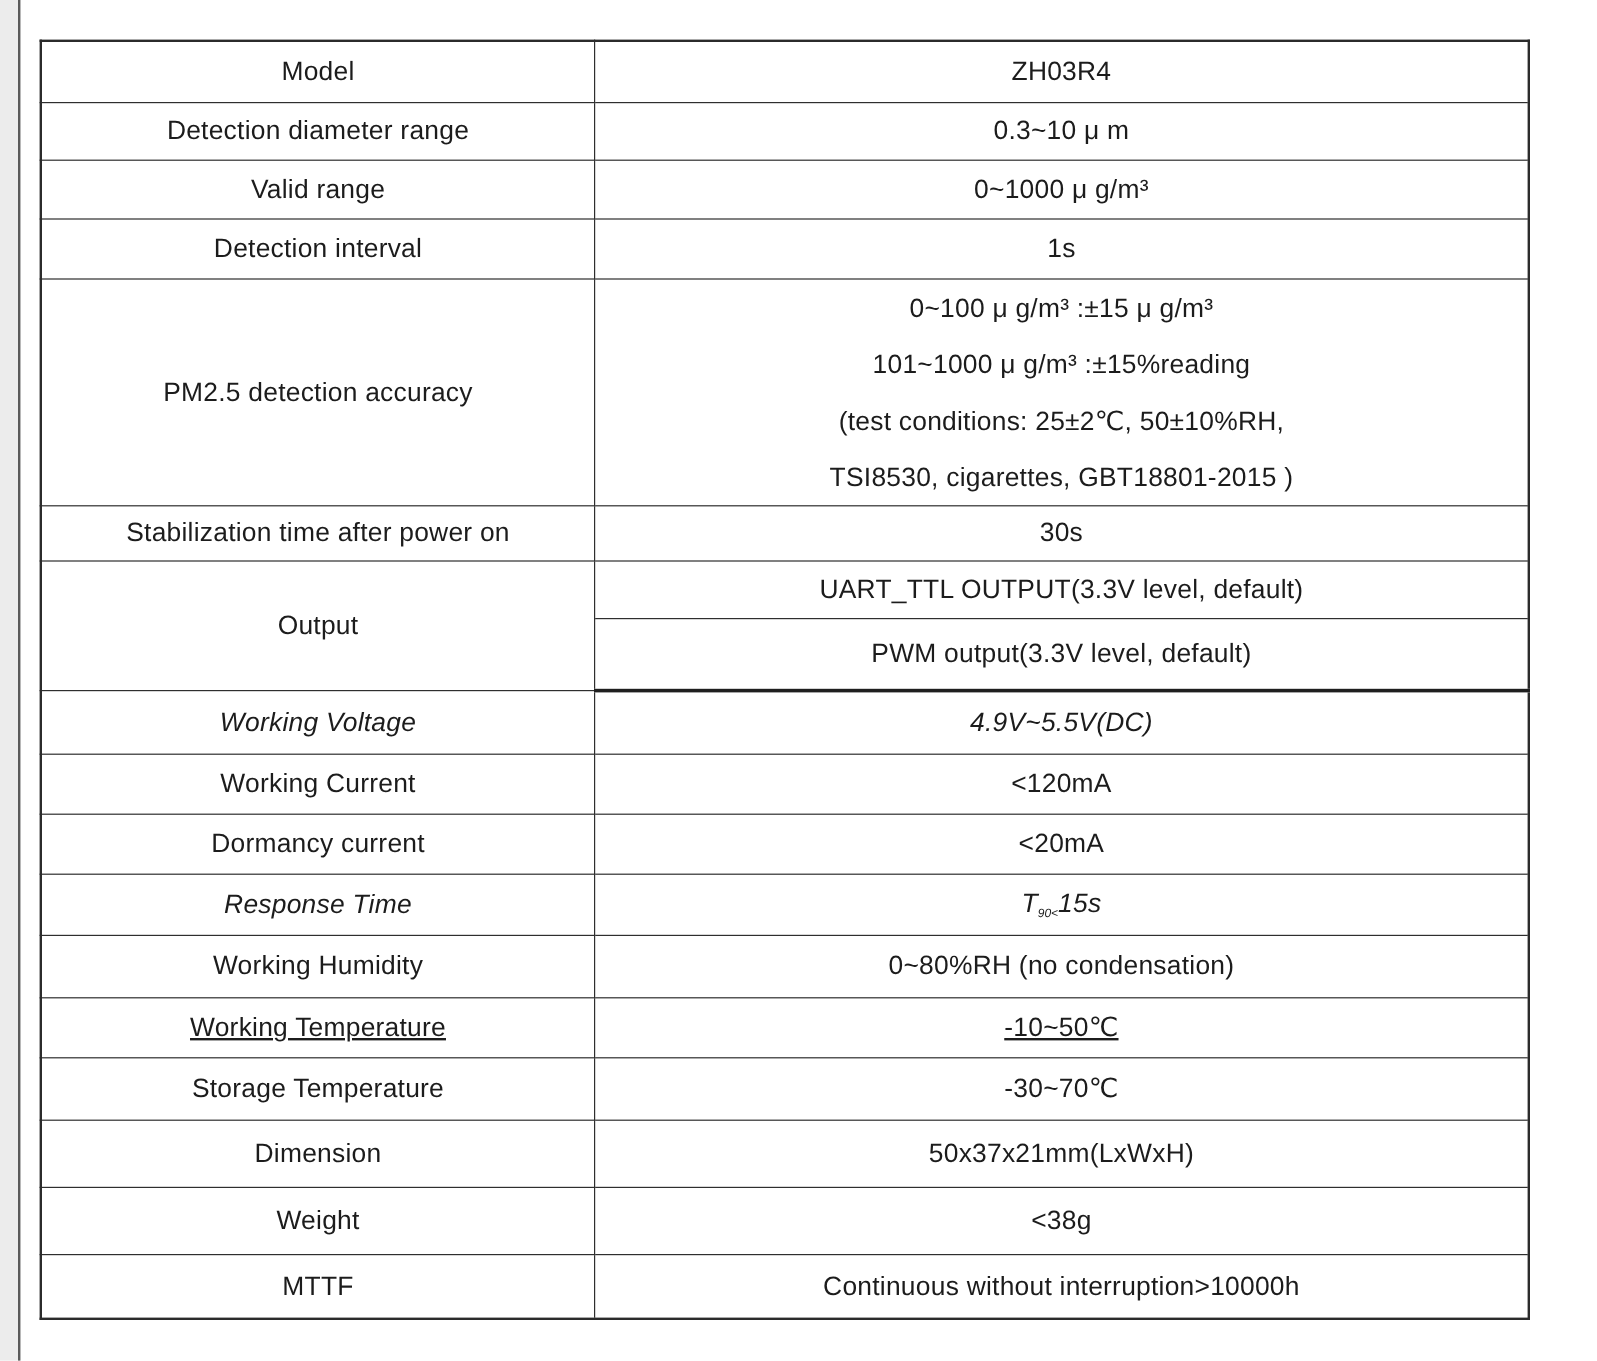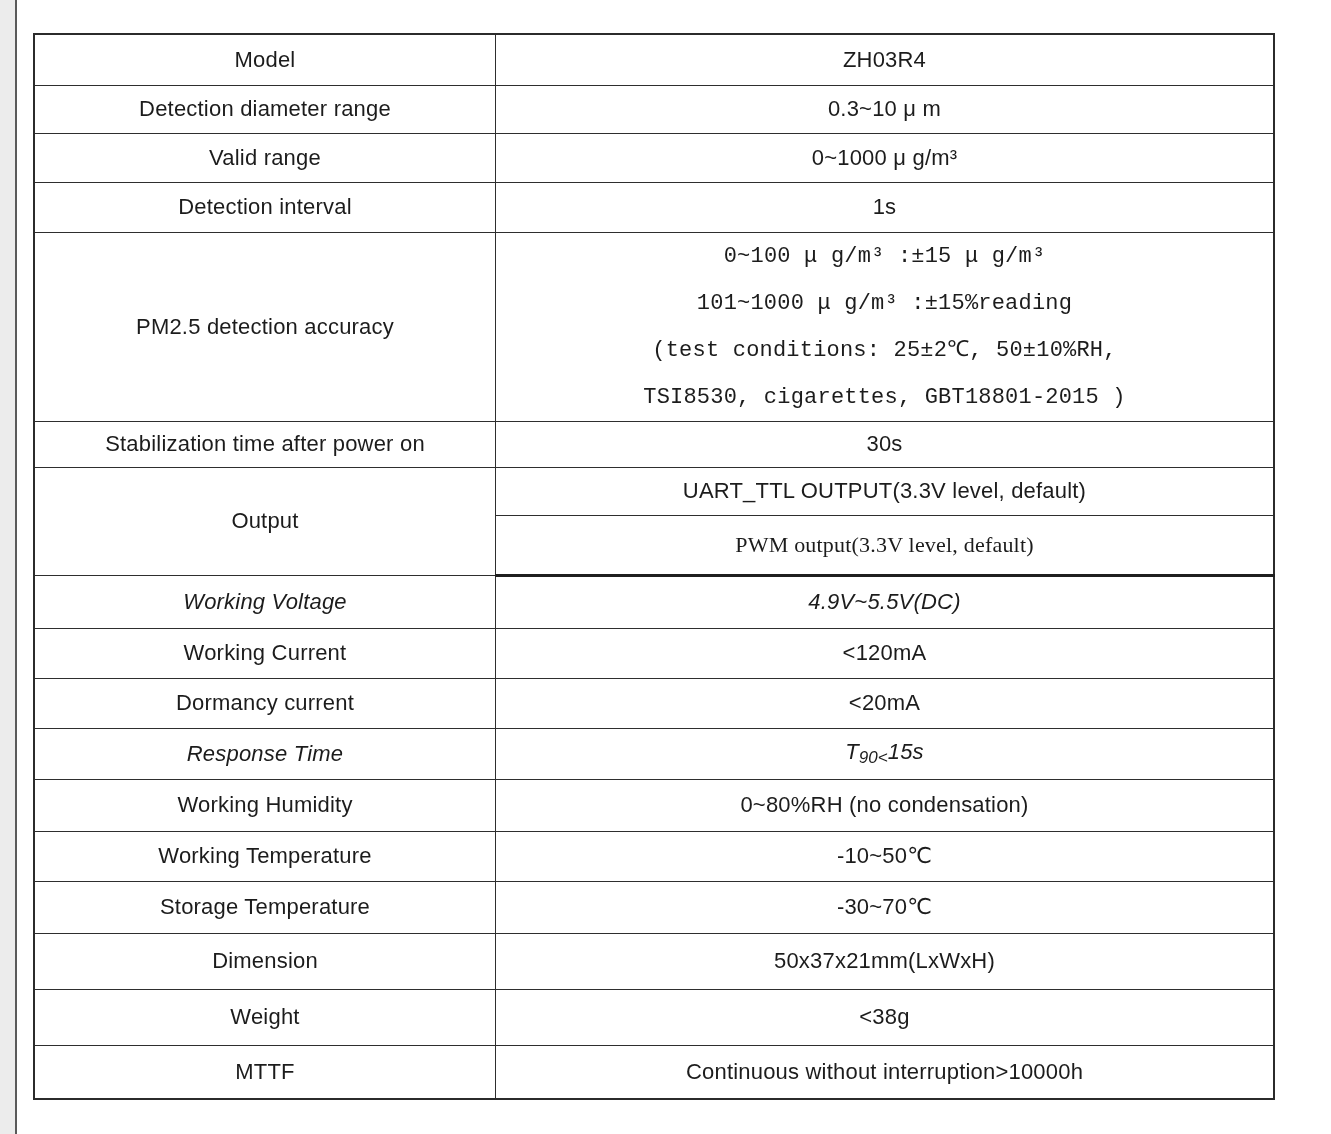--- a/index.html
+++ b/index.html
@@ -44,24 +44,23 @@
     padding: 0 8px;
     letter-spacing: 0.2px;
   }
   td.col-label { width: 444px; }
   td.col-value { width: 761px; }
   tr.thick-bottom td { border-bottom: 3.5px solid #1f1f1f; }
   td.thick-bottom-cell { border-bottom: 3.5px solid #1f1f1f; }
   .acc-line {
     line-height: 47px;
     white-space: nowrap;
-    font-family: Liberation Mono, monospace;
   }
   sub.tsub {
-    font-size: 17px;
+    font-size: 10px;
     vertical-align: -4px;
     letter-spacing: 0;
   }
 </style>
 </head>
 <body>
 
 <div class="page">
   <div class="edge-strip"></div>
 
@@ -93,21 +92,21 @@
         </td>
       </tr>
       <tr style="height:46px;">
         <td class="col-label">Stabilization time after power on</td>
         <td class="col-value">30s</td>
       </tr>
       <tr style="height:48px;">
         <td class="col-label thick-bottom-cell" rowspan="2">Output</td>
         <td class="col-value">UART_TTL OUTPUT(3.3V level, default)</td>
       </tr>
-      <tr class="thick-bottom" style="height:60px;font-family:Liberation Serif, serif;">
+      <tr class="thick-bottom" style="height:60px;">
         <td class="col-value">PWM output(3.3V level, default)</td>
       </tr>
       <tr style="height:53px;font-style:italic;">
         <td class="col-label">Working Voltage</td>
         <td class="col-value">4.9V~5.5V(DC)</td>
       </tr>
       <tr style="height:50px;margin-top:46px;">
         <td class="col-label">Working Current</td>
         <td class="col-value">&lt;120mA</td>
       </tr>
@@ -118,21 +117,21 @@
       <tr style="height:51px;font-style:italic;">
         <td class="col-label">Response Time</td>
         <td class="col-value">
           <span>T</span><sub class="tsub">90&lt;</sub><span>15s</span>
         </td>
       </tr>
       <tr style="height:52px;">
         <td class="col-label">Working Humidity</td>
         <td class="col-value">0~80%RH (no condensation)</td>
       </tr>
-      <tr style="height:50px;">
+      <tr style="height:50px;text-decoration:underline;">
         <td class="col-label">Working Temperature</td>
         <td class="col-value">-10~50℃</td>
       </tr>
       <tr style="height:52px;">
         <td class="col-label">Storage Temperature</td>
         <td class="col-value">-30~70℃</td>
       </tr>
       <tr style="height:56px;">
         <td class="col-label">Dimension</td>
         <td class="col-value">50x37x21mm(LxWxH)</td>

